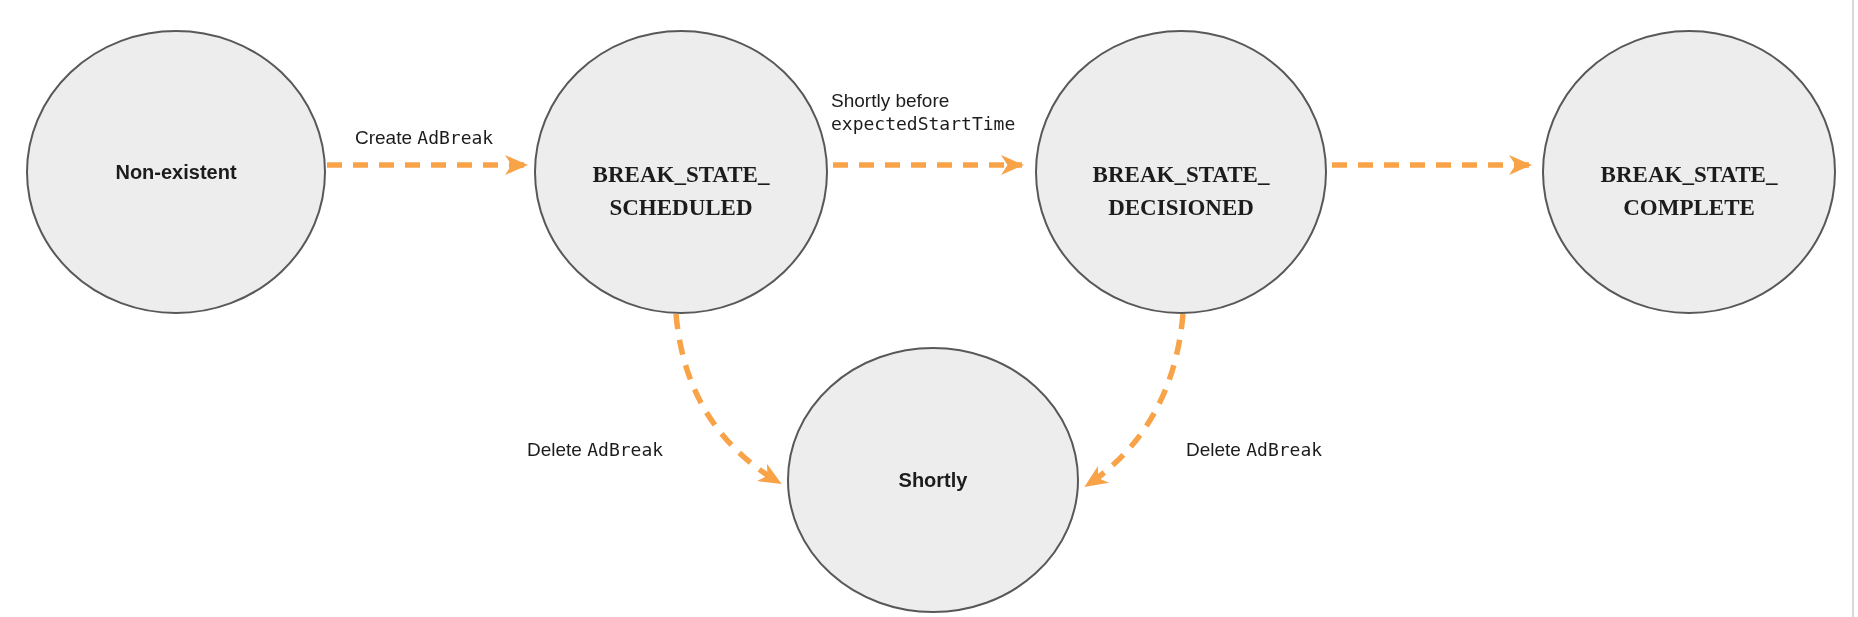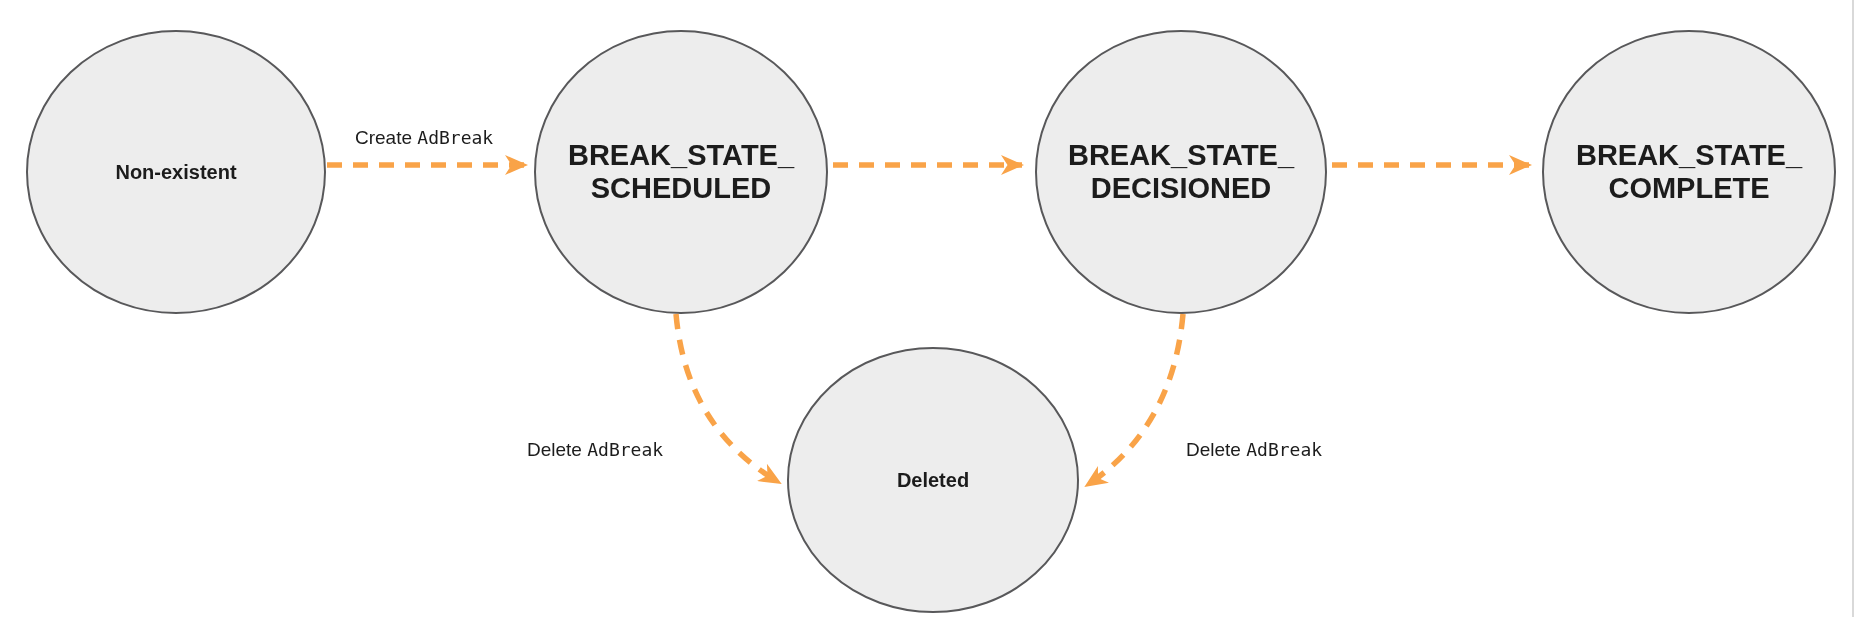--- a/index.html
+++ b/index.html
@@ -32,23 +32,24 @@
     transform:translate(-50%,-50%);
     text-align:center;
     white-space:pre-line;
     font-weight:bold;
   }
   .state-label.sans{
     font-size:20px;
     line-height:28px;
   }
   .state-label.mono{
-    font-family:Liberation Sans, sans-serif;
-    font-size:29px;
+    font-family:Liberation Serif, serif;
+    font-size:23px;
     line-height:33px;
+    margin-top:19px;
   }
   .edge-line{
     position:absolute;
     top:0;
     width:2px;
     height:617px;
     background:#d9d9d9;
   }
 </style>
 </head>
@@ -76,24 +77,25 @@
     <path d="M1183,314 Q1173,428 1086,486" fill="none" stroke-width="5.5" stroke-dasharray="15 11" marker-end="url(#arrowhead)" stroke="#F9A348"></path>
   </svg>
 
   <div class="state-label sans" style="left:176px;top:172px;">Non-existent</div>
   <div class="state-label mono" style="left:681px;top:172px;">BREAK_STATE_
 SCHEDULED</div>
   <div class="state-label mono" style="left:1181px;top:172px;">BREAK_STATE_
 DECISIONED</div>
   <div class="state-label mono" style="left:1689px;top:172px;">BREAK_STATE_
 COMPLETE</div>
-  <div class="state-label sans" style="left:933px;top:480px;">Deleted</div>
+  <div class="state-label sans" style="left:933px;top:480px;">Shortly</div>
 
   <div class="lbl" style="left:355px;top:126px;"><span>Create </span><span class="code">AdBreak</span></div>
 
+  <div class="lbl" style="left:831px;top:89px;line-height:23px;"><span>Shortly before</span><br><span class="code">expectedStartTime</span></div>
 
 
   <div class="lbl" style="left:527px;top:438px;"><span>Delete </span><span class="code">AdBreak</span></div>
 
   <div class="lbl" style="left:1186px;top:438px;"><span>Delete </span><span class="code">AdBreak</span></div>
 
   <div class="edge-line" style="left:1852px;"></div>
 </div>
 
 </body></html>

